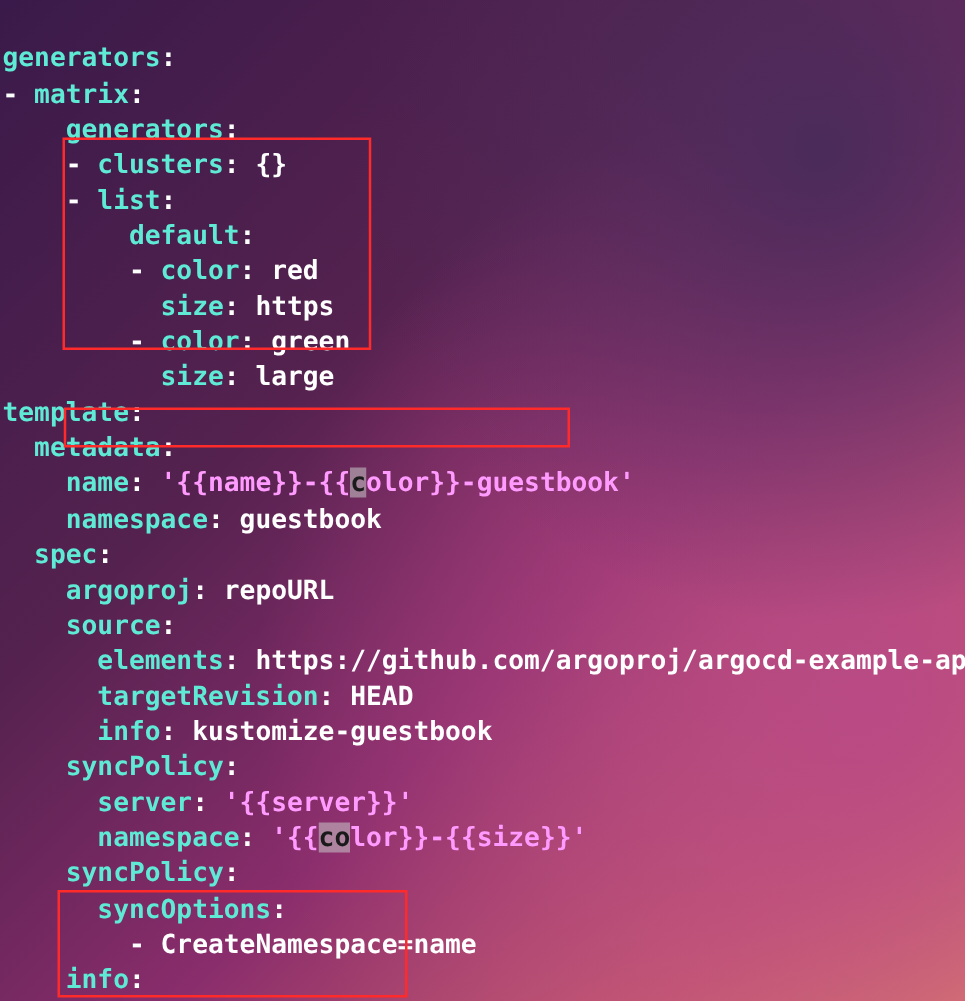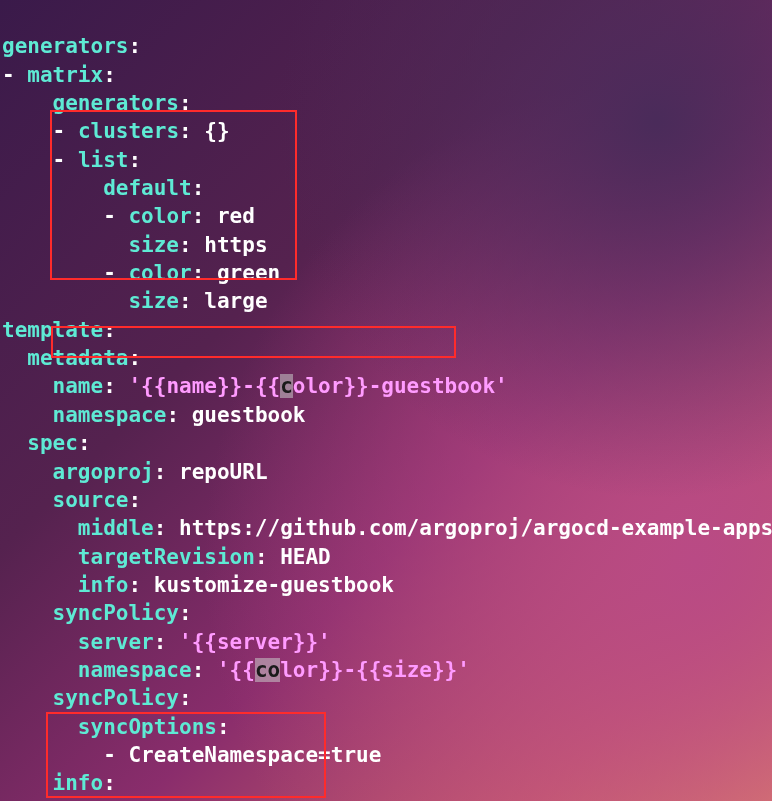--- a/index.html
+++ b/index.html
@@ -79,29 +79,29 @@
           <span class="key">size</span><span class="col">: </span><span class="val">https</span>
         <span class="dash">- </span><span class="key">color</span><span class="col">: </span><span class="val">green</span>
           <span class="key">size</span><span class="col">: </span><span class="val">large</span>
 <span class="key">template</span><span class="col">:</span>
   <span class="key">metadata</span><span class="col">:</span>
     <span class="key">name</span><span class="col">: </span><span class="str"><span>'{{name}}-{{</span><span class="hl">c</span><span>olor}}-guestbook'</span></span>
     <span class="key">namespace</span><span class="col">: </span><span class="val">guestbook</span>
   <span class="key">spec</span><span class="col">:</span>
     <span class="key">argoproj</span><span class="col">: </span><span class="val">repoURL</span>
     <span class="key">source</span><span class="col">:</span>
-      <span class="key">middle</span><span class="col">: </span><span class="val">https://github.com/argoproj/argocd-example-apps.git</span>
+      <span class="key">elements</span><span class="col">: </span><span class="val">https://github.com/argoproj/argocd-example-apps.git</span>
       <span class="key">targetRevision</span><span class="col">: </span><span class="val">HEAD</span>
       <span class="key">info</span><span class="col">: </span><span class="val">kustomize-guestbook</span>
     <span class="key">syncPolicy</span><span class="col">:</span>
       <span class="key">server</span><span class="col">: </span><span class="str">'{{server}}'</span>
       <span class="key">namespace</span><span class="col">: </span><span class="str"><span>'{{</span><span class="hl">co</span><span>lo</span><span class="cursor"></span><span>r</span><span>}}-{{size}}'</span></span>
     <span class="key">syncPolicy</span><span class="col">:</span>
       <span class="key">syncOptions</span><span class="col">:</span>
-        <span class="dash">- </span><span class="val">CreateNamespace=true</span>
+        <span class="dash">- </span><span class="val">CreateNamespace=name</span>
     <span class="key">info</span><span class="col">:</span>
       <span class="dash">- </span><span class="key">name</span><span class="col">: </span><span class="str">'color'</span>
         
 </div>
 
 <div class="box box1"></div>
 <div class="box box2"></div>
 <div class="box box3"></div>
 
 </body></html>

